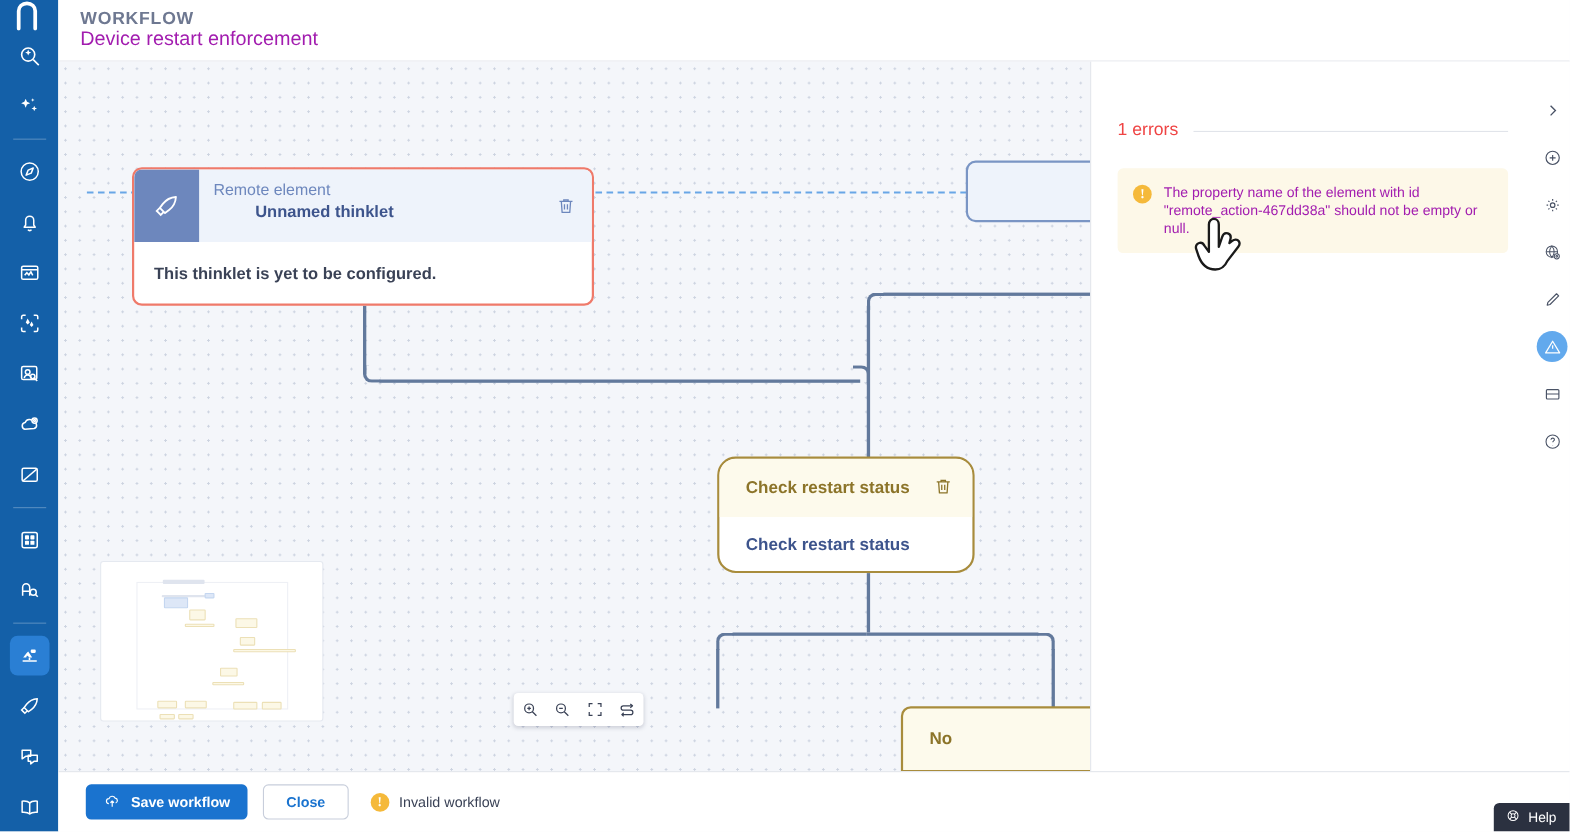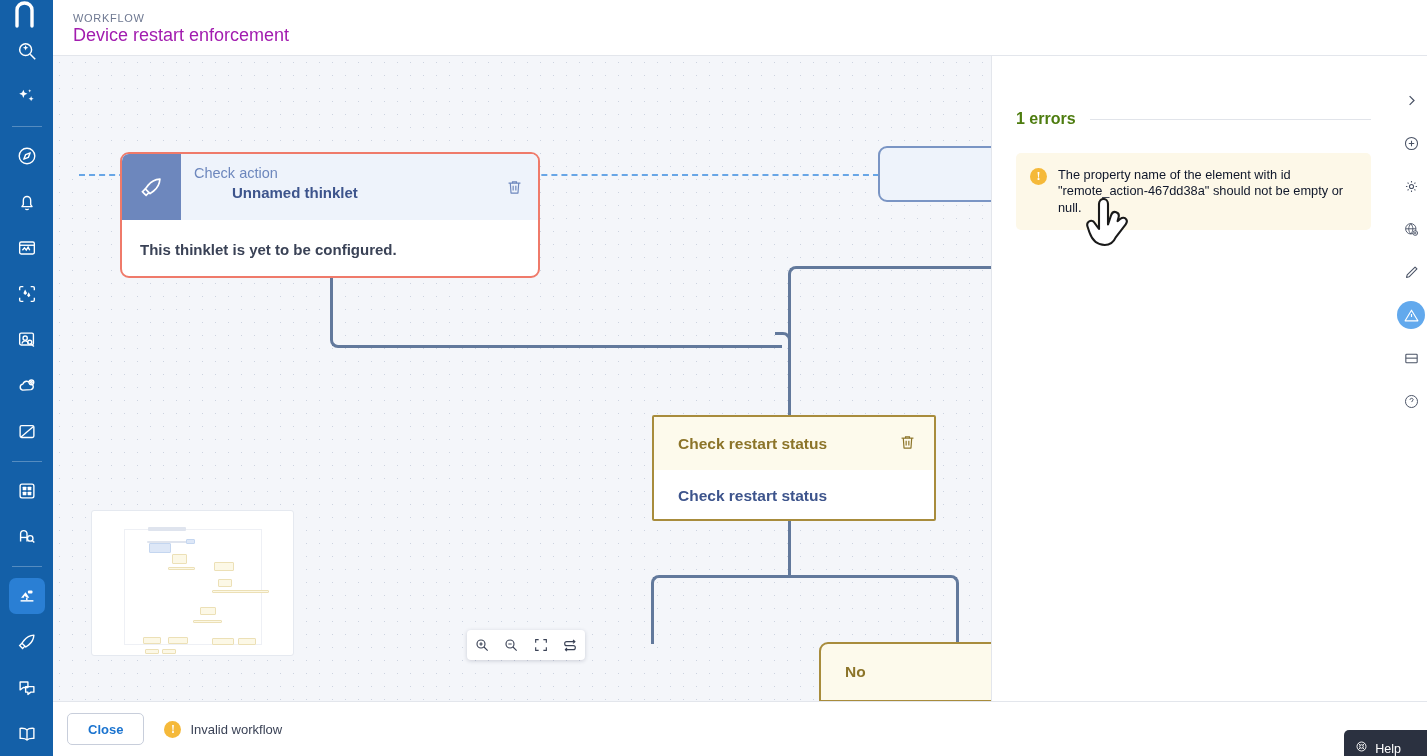--- a/index.html
+++ b/index.html
@@ -41,21 +41,21 @@
   
   .header {
     position: absolute; left: 53px; top: 0;
     width: 1374px; height: 56px;
     background: #ffffff;
     border-bottom: 1px solid #e3e6ec;
     display: flex; align-items: center;
   }
   .header-titles { margin-left: 20px; }
   .kicker {
-    font-size: 11px; font-weight: normal; letter-spacing: 0.7px;
+    font-size: 16px; font-weight: bold; letter-spacing: 0.7px;
     color: #6e7891; text-transform: uppercase; line-height: 14px;
   }
   .title { font-size: 18px; font-weight: normal; color: #a21caf; line-height: 20px; }
   .header-right { margin-left: auto; margin-right: 20px; display: flex; align-items: center; }
   .wf-overview-btn {
     display: flex; align-items: center; gap: 8px;
     height: 30px; padding: 0 12px;
     border: 1px solid #b9c0cf; border-radius: 5px;
     background: #ffffff; color: #2c3446;
     font-size: 12.5px; font-weight: bold; cursor: pointer;
@@ -121,23 +121,23 @@
   }
   .node-remote-body {
     height: 58px; display: flex; align-items: center;
     padding-left: 18px;
     font-size: 15px; font-weight: bold; color: #3a4256; border-radius: 17px;
   }
 
   
   .node-check {
     position: absolute; left: 599px; top: 359px;
-    width: 284px; height: 106px;
+    width: 234px; height: 106px;
     background: #ffffff;
-    border: 2px solid #a88c3c; border-radius: 2px;
+    border: 2px solid #a88c3c; border-radius: 17px;
     overflow: hidden;
   }
   .node-check-head {
     height: 53px; background: #fdfaec;
     display: flex; align-items: center; position: relative;
     padding-left: 24px;
   }
   .node-check-title { font-size: 15.5px; font-weight: bold; color: #8c7429; }
   .node-check-trash { position: absolute; right: 17px; top: 16px; color: #8c7429; cursor: pointer; }
   .node-check-body {
@@ -182,37 +182,37 @@
 
   
   .err-panel {
     position: absolute; left: 991px; top: 56px;
     width: 404px; height: 645px;
     background: #ffffff;
     border-left: 1px solid #e3e6ec;
     padding: 0 24px;
   }
   .err-head { display: flex; align-items: center; gap: 14px; padding-top: 54px; }
-  .err-count { font-size: 16px; font-weight: bold; color: #4d7c0f; white-space: nowrap; }
+  .err-count { font-size: 16px; font-weight: normal; color: #ef4444; white-space: nowrap; }
   .err-rule { flex: 1; height: 1px; background: #e1e4ea; }
   .err-card {
     margin-top: 25px;
     background: #fdf8e8;
     border-radius: 5px;
     padding: 14px 16px 14px 14px;
     display: flex; gap: 11px;
   }
   .err-bang {
     flex: 0 0 auto; width: 17px; height: 17px; margin-top: 1px;
     border-radius: 50%; background: #f5b93a; color: #ffffff;
     font-size: 12px; font-weight: bold;
     display: flex; align-items: center; justify-content: center;
     font-family: "Liberation Serif", serif;
   }
-  .err-text { font-size: 12.8px; line-height: 16.4px; color: #0f172a; }
+  .err-text { font-size: 12.8px; line-height: 16.4px; color: #a21caf; }
 
   
   .cursor { position: absolute; left: 1083px; top: 198px; pointer-events: none; }
 
   
   .rail {
     position: absolute; left: 1395px; top: 56px;
     width: 32px; height: 645px;
     background: #ffffff;
     display: flex; flex-direction: column; align-items: center;
@@ -243,24 +243,24 @@
     margin-left: 14px; height: 32px; padding: 0 20px;
     background: #ffffff; border: 1px solid #c8cedb; border-radius: 5px;
     color: #1a73cf; font-size: 13px; font-weight: bold; cursor: pointer;
     font-family: "Liberation Sans", sans-serif;
   }
   .invalid-wrap { margin-left: 20px; display: flex; align-items: center; gap: 9px; }
   .invalid-text { font-size: 13px; color: #3a4256; }
 
   .help-btn {
     position: absolute; right: 0; bottom: 0;
-    height: 26px; padding: 0 26px 0 11px;
+    height: 26px; padding: 0 12px 0 11px;
     background: #2b3140; color: #ffffff;
     border-top-left-radius: 5px;
-    display: flex; align-items: flex-end; gap: 7px;
+    display: flex; align-items: center; gap: 7px;
     font-size: 12.5px; cursor: pointer;
   }
 </style>
 </head>
 <body>
 
 <div id="app">
 
   <div class="sidebar">
     <div class="logo">
@@ -420,21 +420,21 @@
 
     <div class="node-remote">
       <div class="node-remote-head">
         <div class="node-icon-block">
           <svg width="27" height="27" viewBox="0 0 24 24" fill="none" stroke="#ffffff" stroke-width="1.5">
               <path d="M19.5 4.5c-4.5.3-8 2.2-10.6 5.6l-2.4 3.2 4.2 4.2 3.2-2.4c3.4-2.6 5.3-6.1 5.6-10.6z" stroke-linejoin="round"></path>
               <path d="M6.5 13.3 4 15.8l1.6 1.6 1.6 1.6 2.5-2.5"></path>
             </svg>
         </div>
         <div class="node-head-text">
-          <div class="node-type">Check action</div>
+          <div class="node-type">Remote element</div>
           <div class="node-name">Unnamed thinklet</div>
         </div>
         <div class="node-trash">
           <svg width="19" height="19" viewBox="0 0 24 24" fill="none" stroke="currentColor" stroke-width="1.5">
               <path d="M4.5 6.5h15"></path>
               <path d="M9.5 6.5V4.8h5v1.7"></path>
               <path d="M6.7 6.5 7.6 19h8.8l.9-12.5" stroke-linejoin="round"></path>
               <path d="M10.3 9.7v6M13.7 9.7v6"></path>
             </svg>
         </div>
@@ -573,20 +573,29 @@
     <div class="rail-item">
       <svg width="17" height="17" viewBox="0 0 24 24" fill="none" stroke="currentColor" stroke-width="1.4">
           <circle cx="12" cy="12" r="8.5"></circle>
           <path d="M9.8 9.6c.2-1.3 1.1-2.1 2.3-2.1 1.3 0 2.2.8 2.2 2 0 1.5-2.1 1.7-2.1 3.3"></path>
           <path d="M12 16.4v.1"></path>
         </svg>
     </div>
   </div>
 
   <div class="bottombar">
+    <button class="btn-save">
+      <span>
+        <svg width="16" height="16" viewBox="0 0 24 24" fill="none" stroke="#ffffff" stroke-width="1.6" stroke-linejoin="round">
+            <path d="M7.4 15.8A3.4 3.4 0 0 1 7.7 9a4.5 4.5 0 0 1 8.4-.6A3.4 3.4 0 0 1 16.7 15"></path>
+            <path d="M12 20v-7.5M9.6 14.7 12 12.3l2.4 2.4"></path>
+          </svg>
+      </span>
+      <span>Save workflow</span>
+    </button>
     <button class="btn-close">Close</button>
     <div class="invalid-wrap">
       <span class="err-bang">!</span>
       <span class="invalid-text">Invalid workflow</span>
     </div>
   </div>
 
   <div class="help-btn">
     <span>
       <svg width="13" height="13" viewBox="0 0 24 24" fill="none" stroke="#ffffff" stroke-width="1.7">

